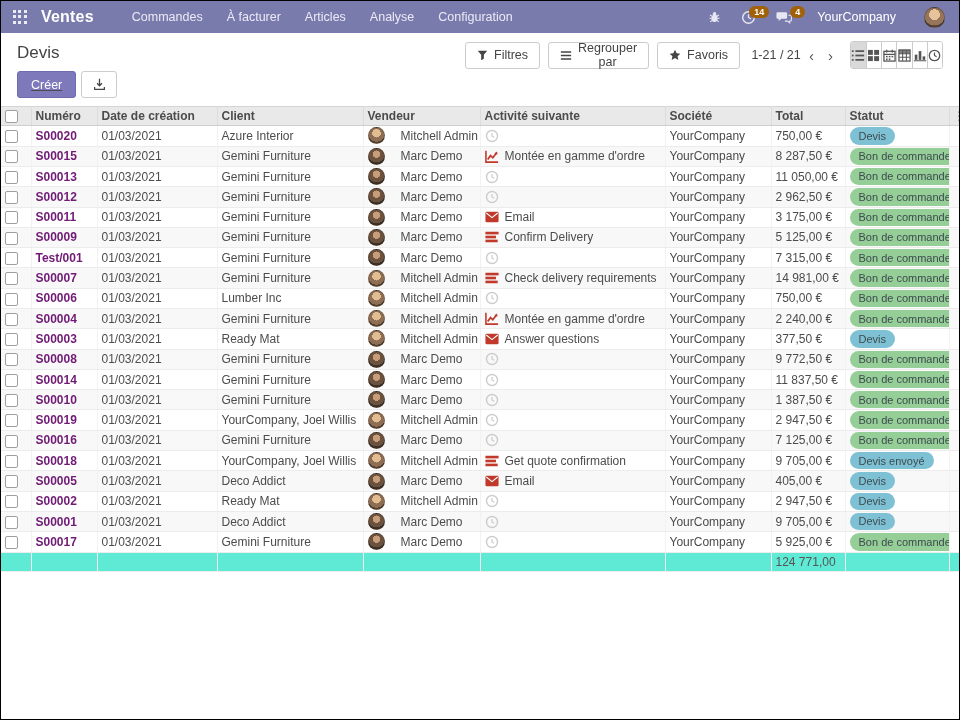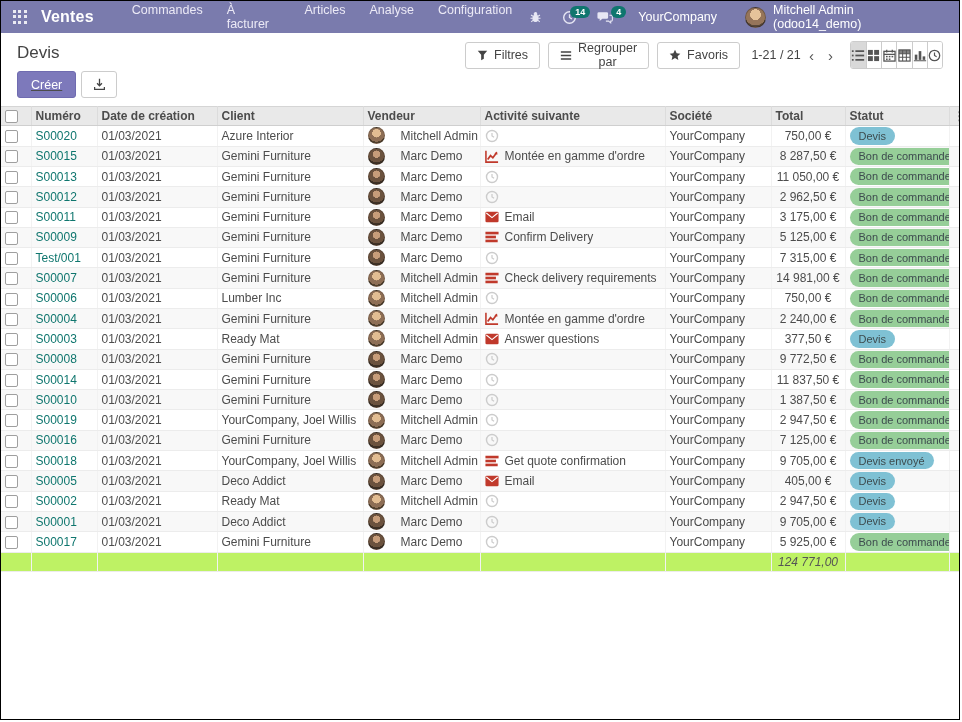--- a/index.html
+++ b/index.html
@@ -10,21 +10,21 @@
   
   .navbar { height:32px; background:#7a7bad; display:flex; align-items:center; color:#f0f0f8; padding:0 10px 0 12px; }
   .apps-icon { width:14px; height:14px; display:grid; grid-template-columns:repeat(3,1fr); gap:2px; margin-right:14px; cursor:pointer; }
   .apps-icon span { background:rgba(255,255,255,.85); width:3px; height:3px; }
   .brand { font-size:16px; font-weight:bold; color:#fff; margin-right:28px; letter-spacing:.2px; }
   .nav-menu { display:flex; gap:4px; font-size:12.5px; }
   .nav-menu .nav-item { padding:9px 10px; color:#eceaf6; cursor:pointer; }
   .nav-spacer { flex:1; }
   .systray { display:flex; align-items:center; gap:6px; font-size:12.5px; }
   .tray-btn { position:relative; padding:4px 7px; display:flex; align-items:center; cursor:pointer; }
-  .tray-badge { position:absolute; top:0px; right:-6px; background:#0f766e; color:#fff; font-size:9px; font-weight:bold; border-radius:8px; padding:1px 5px; line-height:1.2; }
+  .tray-badge { position:absolute; top:0px; right:-6px; background:#a16207; color:#fff; font-size:9px; font-weight:bold; border-radius:8px; padding:1px 5px; line-height:1.2; }
   .company-name { padding:0 12px; color:#fff; cursor:pointer; }
   .user-menu { display:flex; align-items:center; gap:7px; padding:0 4px 0 10px; cursor:pointer; color:#fff; }
   .nav-avatar { width:21px; height:21px; border-radius:50%; border:1px solid rgba(0,0,0,.25);
      background: radial-gradient(circle at 50% 35%, #e6c39a 0 34%, #96755a 35% 68%, #584738 69%); }
 
   
   .control-panel { display:flex; justify-content:space-between; padding:8px 16px 6px 16px; }
   .cp-left { display:flex; flex-direction:column; gap:8px; }
   .page-title { font-size:17px; color:#444; margin-top:2px; }
   .cp-left-buttons { display:flex; gap:5px;text-decoration:underline; }
@@ -45,30 +45,30 @@
   .vs-btn:first-child { border-left:none; }
   .vs-btn.active { background:#d9d9d9; }
 
   
   table.o-list { width:960px; border-collapse:collapse; table-layout:fixed; font-size:12px; margin-top:2px; }
   table.o-list th { background:#e9e9e9; font-weight:bold; color:#4c4c4c; text-align:left; height:19px;
       border-top:1px solid #d5d5d5; border-bottom:1px solid #cfcfcf; border-right:1px solid #dcdcdc; padding:2px 4px; white-space:nowrap; overflow:hidden; }
   table.o-list td { height:19px; padding:1px 4px; border-bottom:1px solid #ececec; border-right:1px solid #f2f2f2; white-space:nowrap; overflow:hidden; }
   table.o-list tbody tr:nth-child(even) { background:#f8f8f8; }
   table.o-list tbody tr { cursor:pointer; }
-  .col-num { font-weight:normal; color:#0f766e; }
-  .cell-right { text-align:center; }
+  .col-num { font-weight:bold; color:#701a75; }
+  .cell-right { text-align:left; }
   .chk { width:13px; height:13px; border:1px solid #9f9f9f; border-radius:2px; background:#fff; display:inline-block; vertical-align:middle; cursor:pointer; }
   .vendor-cell { display:flex; align-items:center; gap:16px; }
   .row-avatar { width:17px; height:17px; border-radius:50%; flex:0 0 17px; border:1px solid rgba(0,0,0,.15); }
   .av-mitchell { background: radial-gradient(circle at 50% 35%, #e2bd92 0 34%, #8d6e55 35% 68%, #53422f 69%); }
   .av-marc { background: radial-gradient(circle at 50% 35%, #c79d7a 0 30%, #6b523e 31% 66%, #3e3126 67%); }
   .activity-cell { display:flex; align-items:center; gap:6px; }
   .badge { display:inline-block; border-radius:10px; padding:1.5px 9px; font-size:11px; color:#3d4b4e; line-height:1.3; }
-  tfoot td { background:#bef264; border-top:1px solid #cfcfcf; border-bottom:1px solid #dcdcdc; font-size:12px; color:#555; height:19px; padding:2px 4px;font-style:italic; }
+  tfoot td { background:#5eead4; border-top:1px solid #cfcfcf; border-bottom:1px solid #dcdcdc; font-size:12px; color:#555; height:19px; padding:2px 4px; }
   .opt-toggle { color:#555; font-size:12px; cursor:pointer; text-align:center; }
   .icon { display:inline-flex; }
 </style>
 </head>
 <body>
 
 <div class="screen">
 
   <div class="navbar">
     <div class="apps-icon">
@@ -111,21 +111,20 @@
       <div class="tray-btn">
         <svg width="16" height="15" viewBox="0 0 18 16">
             <path d="M2 2h9a1.5 1.5 0 0 1 1.5 1.5V8A1.5 1.5 0 0 1 11 9.5H6L3 12V9.5H2A1.5 1.5 0 0 1 .5 8V3.5A1.5 1.5 0 0 1 2 2Z" fill="#e7e7f4"></path>
             <path d="M14 5.5h2a1.3 1.3 0 0 1 1.3 1.3v4a1.3 1.3 0 0 1-1.3 1.3h-.6v2l-2.4-2h-3" fill="none" stroke="#e7e7f4" stroke-width="1.2"></path>
           </svg>
         <span class="tray-badge">4</span>
       </div>
       <div class="company-name">YourCompany</div>
       <div class="user-menu">
         <span class="nav-avatar"></span>
-        <span>Mitchell Admin (odoo14_demo)</span>
       </div>
     </div>
   </div>
 
   <div class="control-panel">
     <div class="cp-left">
       <div class="page-title">Devis</div>
       <div class="cp-left-buttons">
         <button class="btn-primary">Créer</button>
         <button class="btn-icon">

